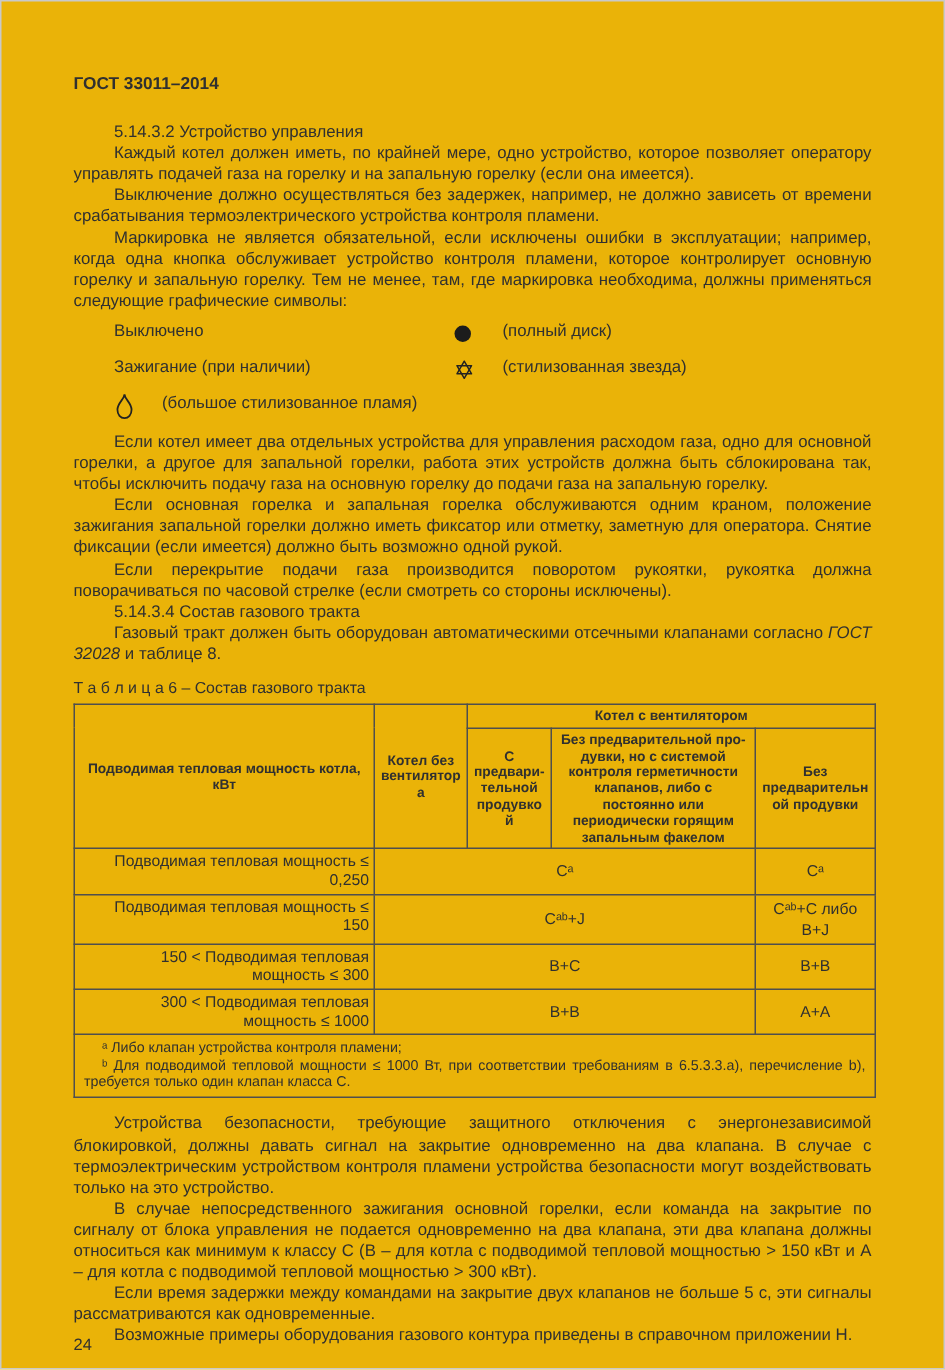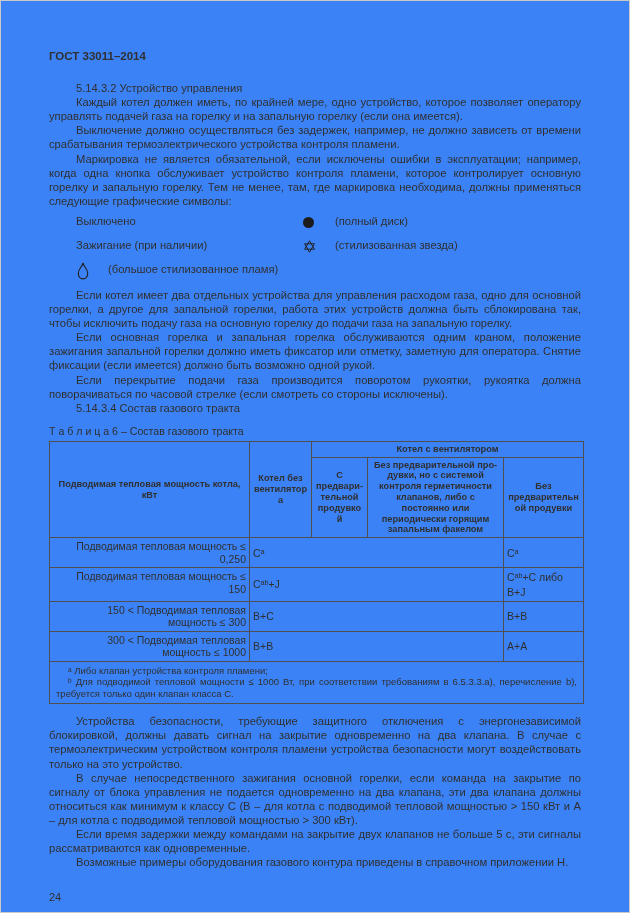--- a/index.html
+++ b/index.html
@@ -1,21 +1,21 @@
 <!DOCTYPE html>
 <html><head>
 <meta charset="utf-8">
 <style>
   * { box-sizing: border-box; }
   html, body { margin: 0; padding: 0; background: #ffffff; }
   .page {
     position: relative;
     width: 630px;
     height: 913px;
-    background: #3b82f6;
+    background: #eab308;
     border: 1px solid #c9c9c9;
     padding: 48px 48px 0 48px;
     font-family: "Liberation Sans", sans-serif;
     font-size: 11.2px;
     line-height: 14.1px;
     color: #303030;
     overflow: hidden;
   }
   .doc-header {
     font-weight: bold;
@@ -45,21 +45,21 @@
   }
   .gas-table td.pw {
     font-size: 10.5px;
     line-height: 12.6px;
     text-align: right;
     text-indent: 11px;
     padding-left: 5px;
     vertical-align: top;
     height: 28px;
   }
-  .gas-table td.val { font-size: 10.5px; text-align: left; vertical-align: middle; }
+  .gas-table td.val { font-size: 10.5px; text-align: center; vertical-align: middle; }
   .gas-table td.fn { font-size: 9.5px; line-height: 11.4px; padding: 3px 6px 4px 6px; }
   .fn-line { margin: 0; text-indent: 12px; text-align: justify; }
   .after-block { margin-top: 10px; }
   .page-num {
     position: absolute;
     left: 48px;
     bottom: 8px;
     font-size: 11px;
   }
 </style>
@@ -100,20 +100,21 @@
         </svg>
       </span>
       <span class="sym-desc">(большое стилизованное пламя)</span>
     </div>
   </div>
 
   <p class="para">Если котел имеет два отдельных устройства для управления расходом газа, одно для основной горелки, а другое для запальной горелки, работа этих устройств должна быть сблокирована так, чтобы исключить подачу газа на основную горелку до подачи газа на запальную горелку.</p>
   <p class="para">Если основная горелка и запальная горелка обслуживаются одним краном, положение зажигания запальной горелки должно иметь фиксатор или отметку, заметную для оператора. Снятие фиксации (если имеется) должно быть возможно одной рукой.</p>
   <p class="para">Если перекрытие подачи газа производится поворотом рукоятки, рукоятка должна поворачиваться по часовой стрелке (если смотреть со стороны исключены).</p>
   <p class="para">5.14.3.4 Состав газового тракта</p>
+  <p class="para"><span>Газовый тракт должен быть оборудован автоматическими отсечными клапанами согласно</span> <em>ГОСТ 32028</em> <span>и таблице 8.</span></p>
 
   <div class="tbl-caption">Т а б л и ц а  6 – Состав газового тракта</div>
 
   <table class="gas-table">
     <colgroup>
       <col style="width:200px">
         <col style="width:62px">
         <col style="width:56px">
         <col style="width:136px">
         <col style="width:80px">

